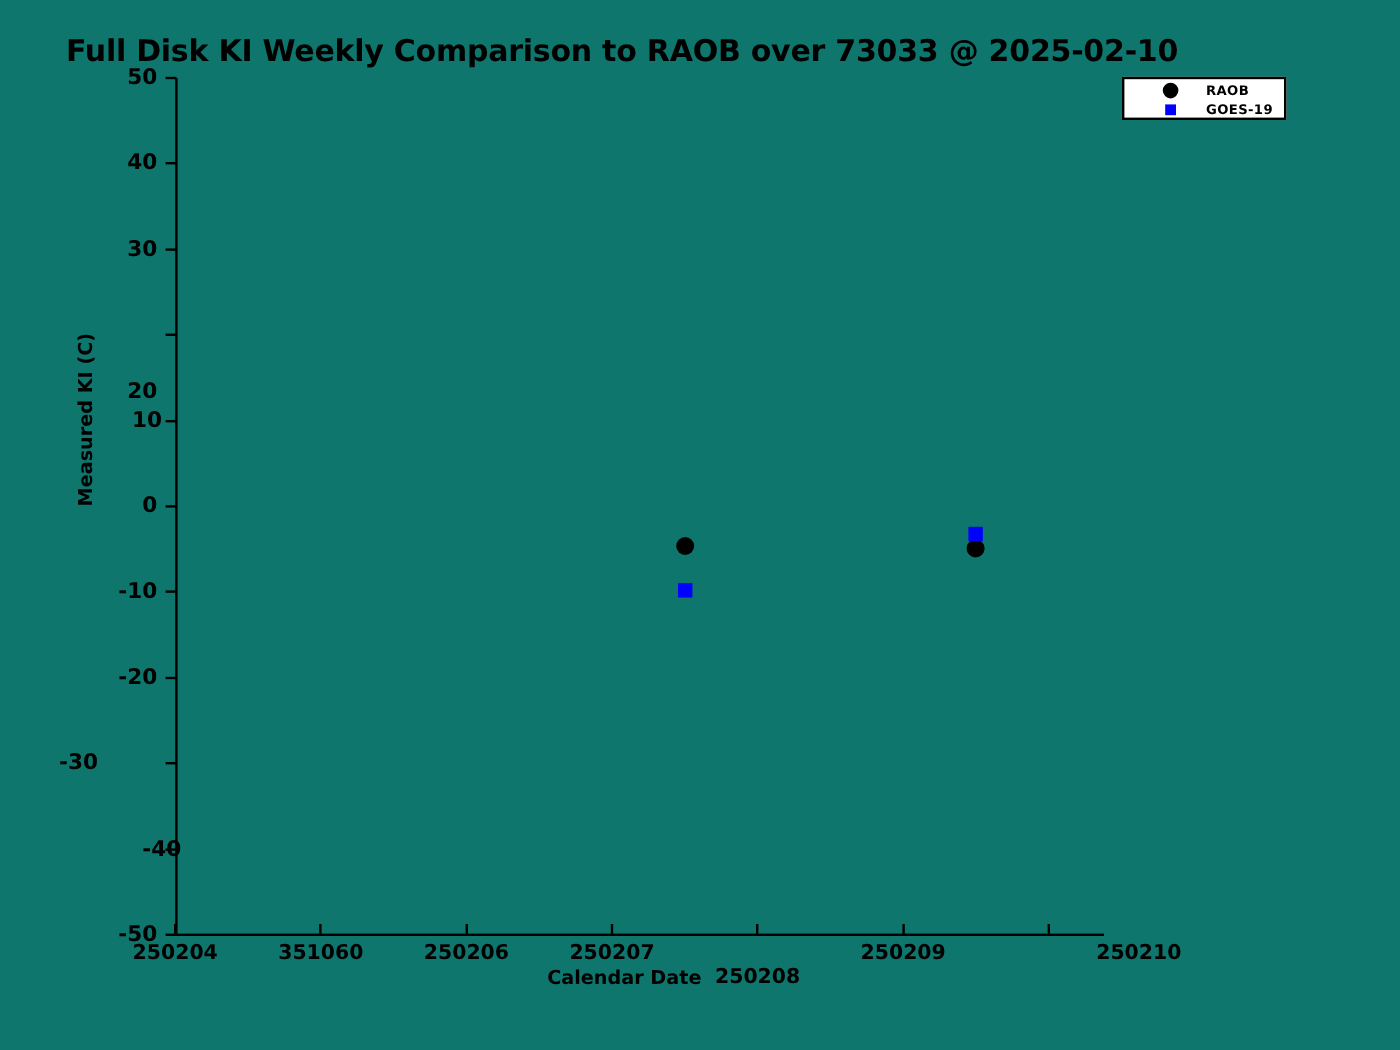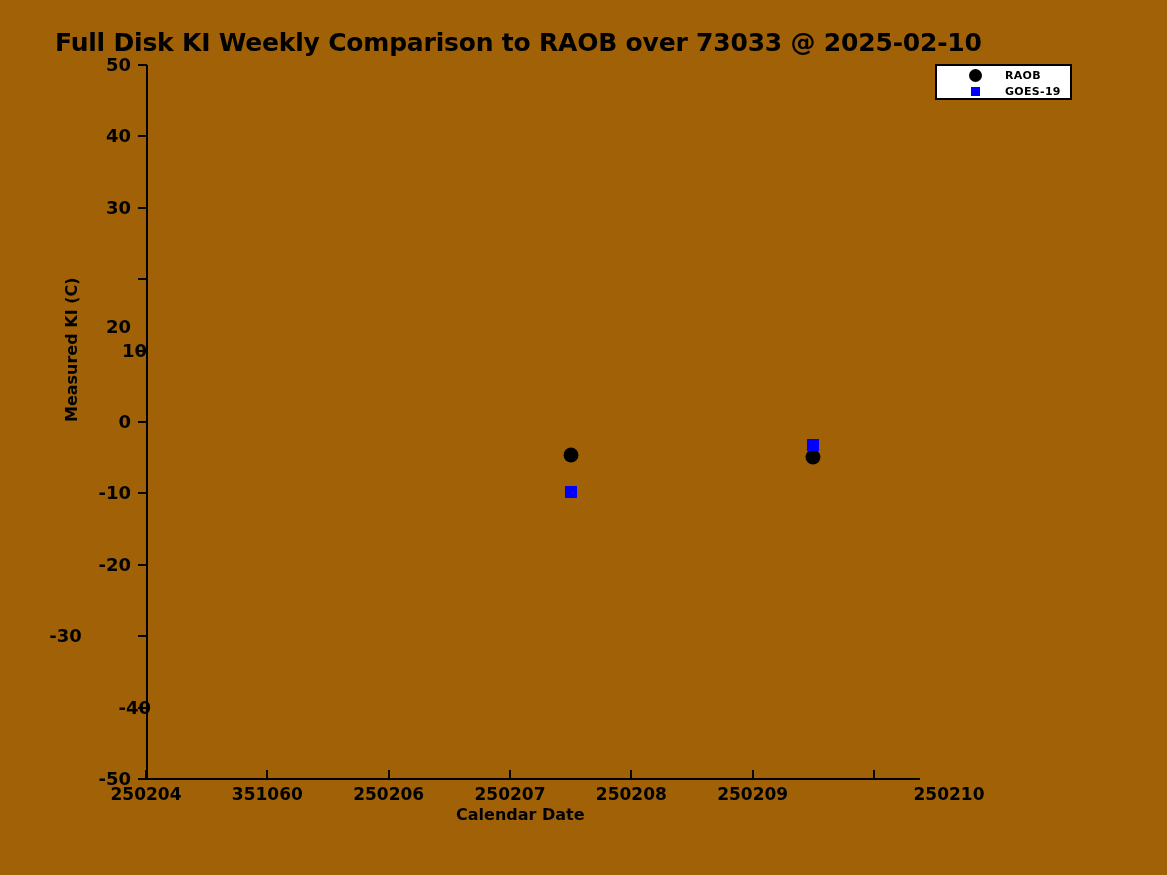--- a/index.html
+++ b/index.html
@@ -12,21 +12,21 @@
     height: 875px;
     position: relative;
     font-family: "DejaVu Sans", sans-serif;
     overflow: hidden;
   }
   #stage {
     position: absolute;
     left: 0; top: 0;
     width: 1167px;
     height: 875px;
-    background: #a16207;
+    background: #0f766e;
   }
   .chart-title {
     position: absolute;
     left: 55px;
     top: 28px;
     font-size: 25px;
     font-weight: bold;
     color: #000000;
     letter-spacing: -0.2px;
     white-space: nowrap;
@@ -186,21 +186,21 @@
   <div id="yticks">
       <div class="ytick" style="top: 64px;"></div>
       <div class="ytick-label" style="right: auto; left: 0px; width: 131px; top: 54px;">50</div>
       <div class="ytick" style="top: 135.4px;"></div>
       <div class="ytick-label" style="right: auto; left: 0px; width: 131px; top: 125.4px;">40</div>
       <div class="ytick" style="top: 206.8px;"></div>
       <div class="ytick-label" style="right: auto; left: 0px; width: 131px; top: 196.8px;">30</div>
       <div class="ytick" style="top: 278.2px;"></div>
       <div class="ytick-label" style="right: auto; left: 0px; width: 131px; top: 268.2px; margin-top: 48px;">20</div>
       <div class="ytick" style="top: 349.6px;"></div>
-      <div class="ytick-label" style="right: auto; left: 16px; width: 131px; top: 339.6px;">10</div>
+      <div class="ytick-label" style="right: auto; left: 4px; width: 131px; top: 339.6px;">10</div>
       <div class="ytick" style="top: 421px;"></div>
       <div class="ytick-label" style="right: auto; left: 0px; width: 131px; top: 411px;">0</div>
       <div class="ytick" style="top: 492.4px;"></div>
       <div class="ytick-label" style="right: auto; left: 0px; width: 131px; top: 482.4px;">-10</div>
       <div class="ytick" style="top: 563.8px;"></div>
       <div class="ytick-label" style="right: auto; left: 0px; width: 131px; top: 553.8px;">-20</div>
       <div class="ytick" style="top: 635.2px;"></div>
       <div class="ytick-label" style="right: auto; left: 0px; width: 131px; top: 625.2px; text-align: center;">-30</div>
       <div class="ytick" style="top: 706.6px;"></div>
       <div class="ytick-label" style="right: auto; left: 0px; width: 131px; top: 696.6px; margin-left: 20px;">-40</div>
@@ -210,21 +210,21 @@
   <div id="xticks">
       <div class="xtick" style="left: 145px;"></div>
       <div class="xtick-label" style="left: 146px;">250204</div>
       <div class="xtick" style="left: 266.333px;"></div>
       <div class="xtick-label" style="left: 267.333px;">351060</div>
       <div class="xtick" style="left: 387.667px;"></div>
       <div class="xtick-label" style="left: 388.667px;">250206</div>
       <div class="xtick" style="left: 509px;"></div>
       <div class="xtick-label" style="left: 510px;">250207</div>
       <div class="xtick" style="left: 630.333px;"></div>
-      <div class="xtick-label" style="left: 631.333px;">250208</div>
+      <div class="xtick-label" style="left: 631.333px; margin-top: 20px;">250208</div>
       <div class="xtick" style="left: 751.667px;"></div>
       <div class="xtick-label" style="left: 752.667px;">250209</div>
       <div class="xtick" style="left: 873px;"></div>
       <div class="xtick-label" style="left: 926px; margin-left: 23px;">250210</div>
     </div>
 
   <div id="plot">
       <div class="pt pt-circle" style="left: 424.667px; top: 389.844px; background: rgb(0, 0, 0);"></div>
       <div class="pt pt-circle" style="left: 667.333px; top: 391.986px; background: rgb(0, 0, 0);"></div>
       <div class="pt pt-square" style="left: 424.667px; top: 426.972px; background: rgb(0, 0, 255);"></div>

